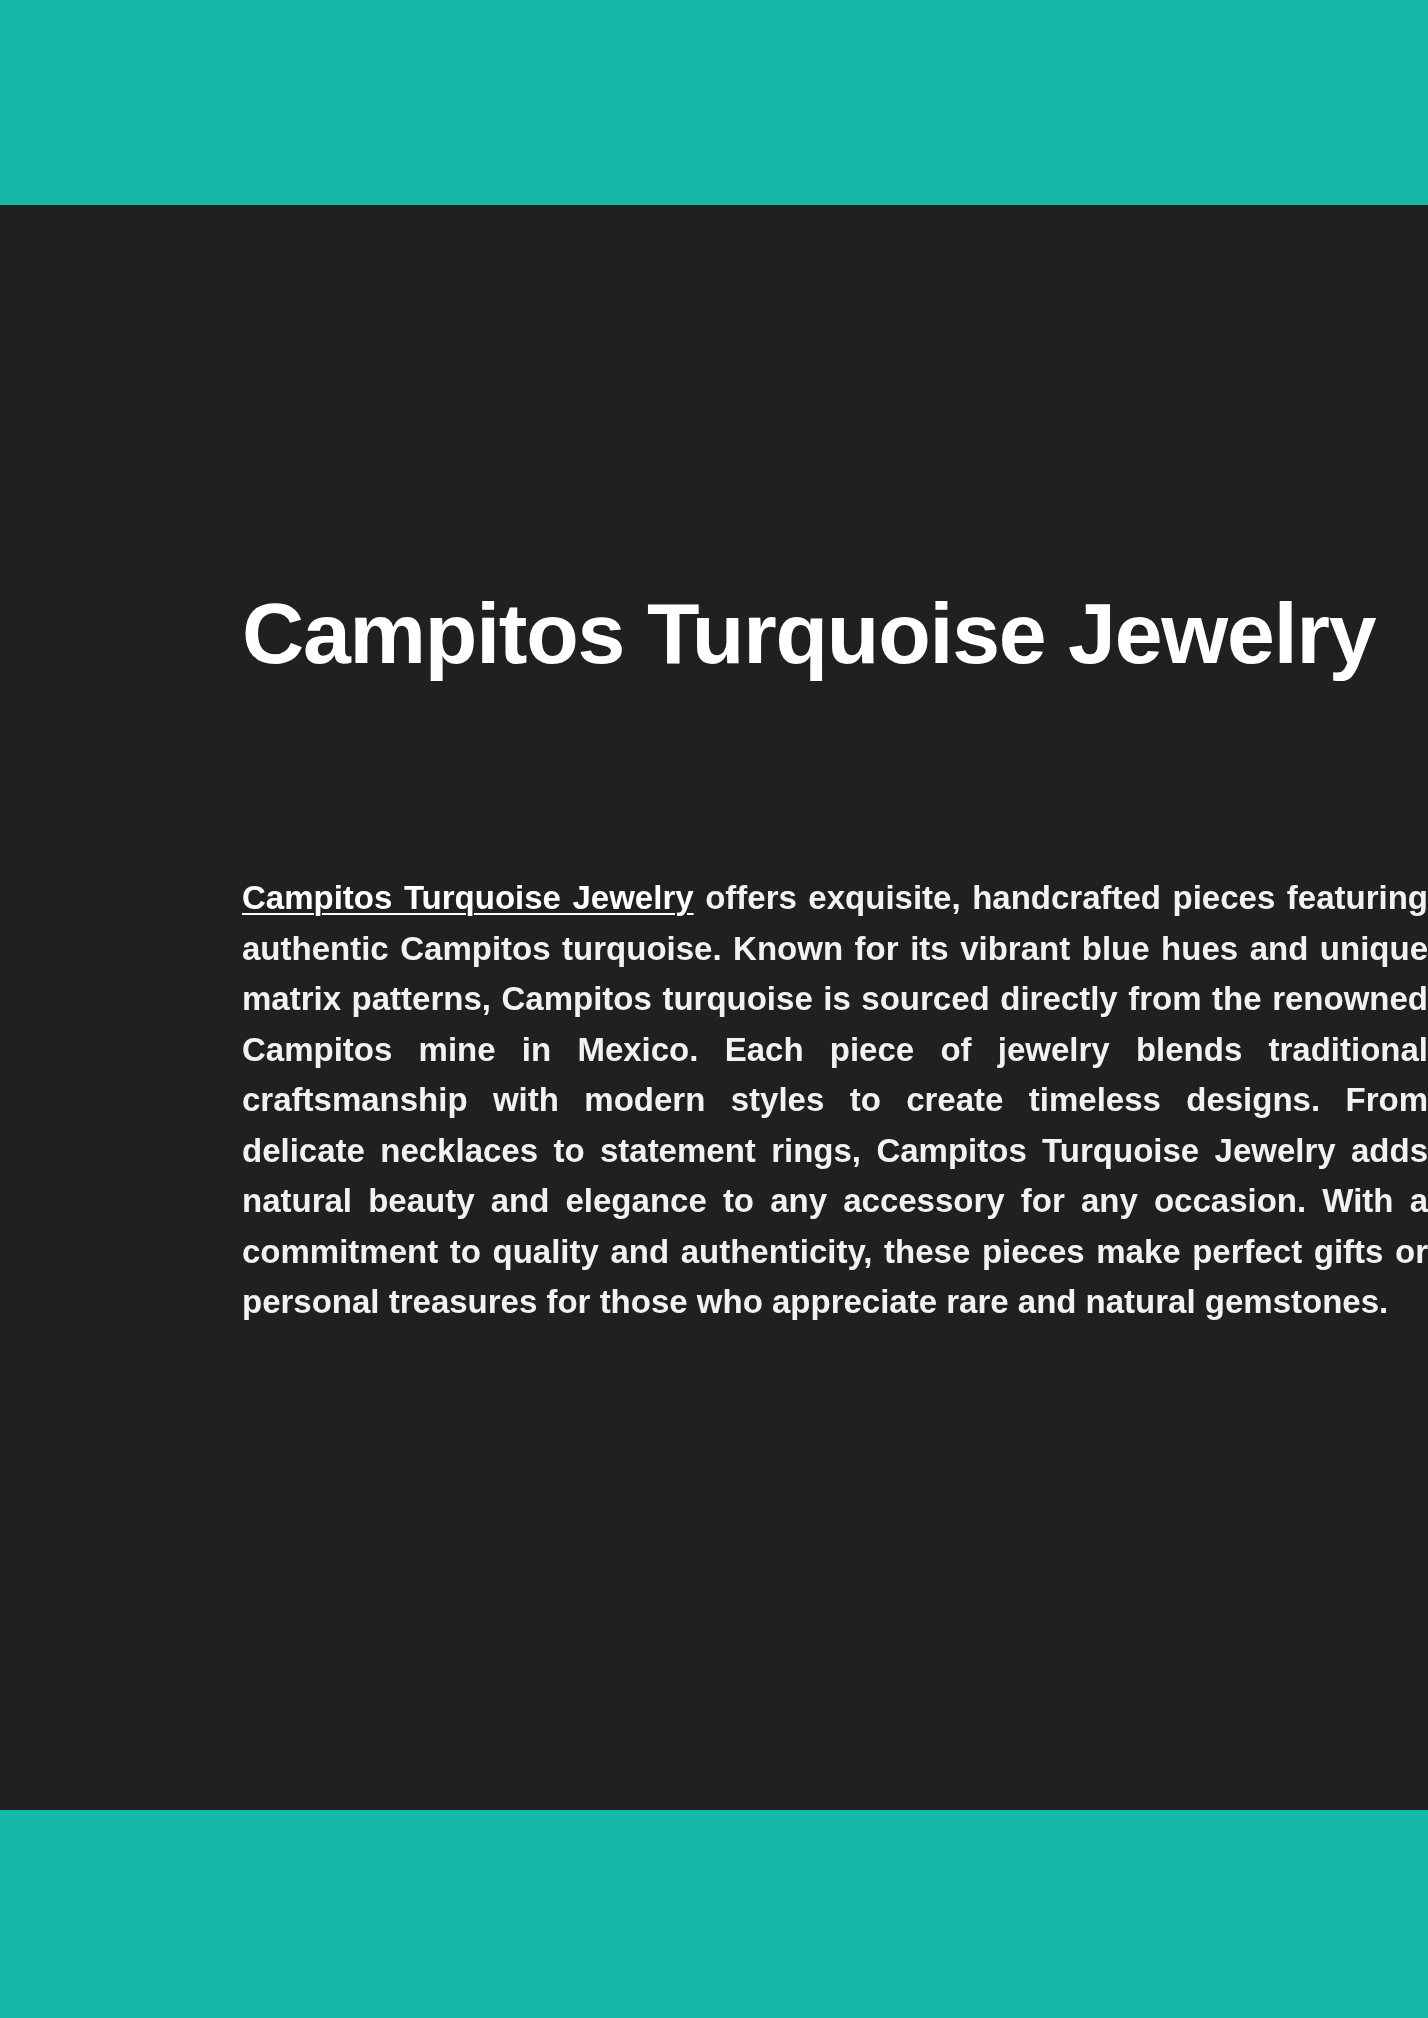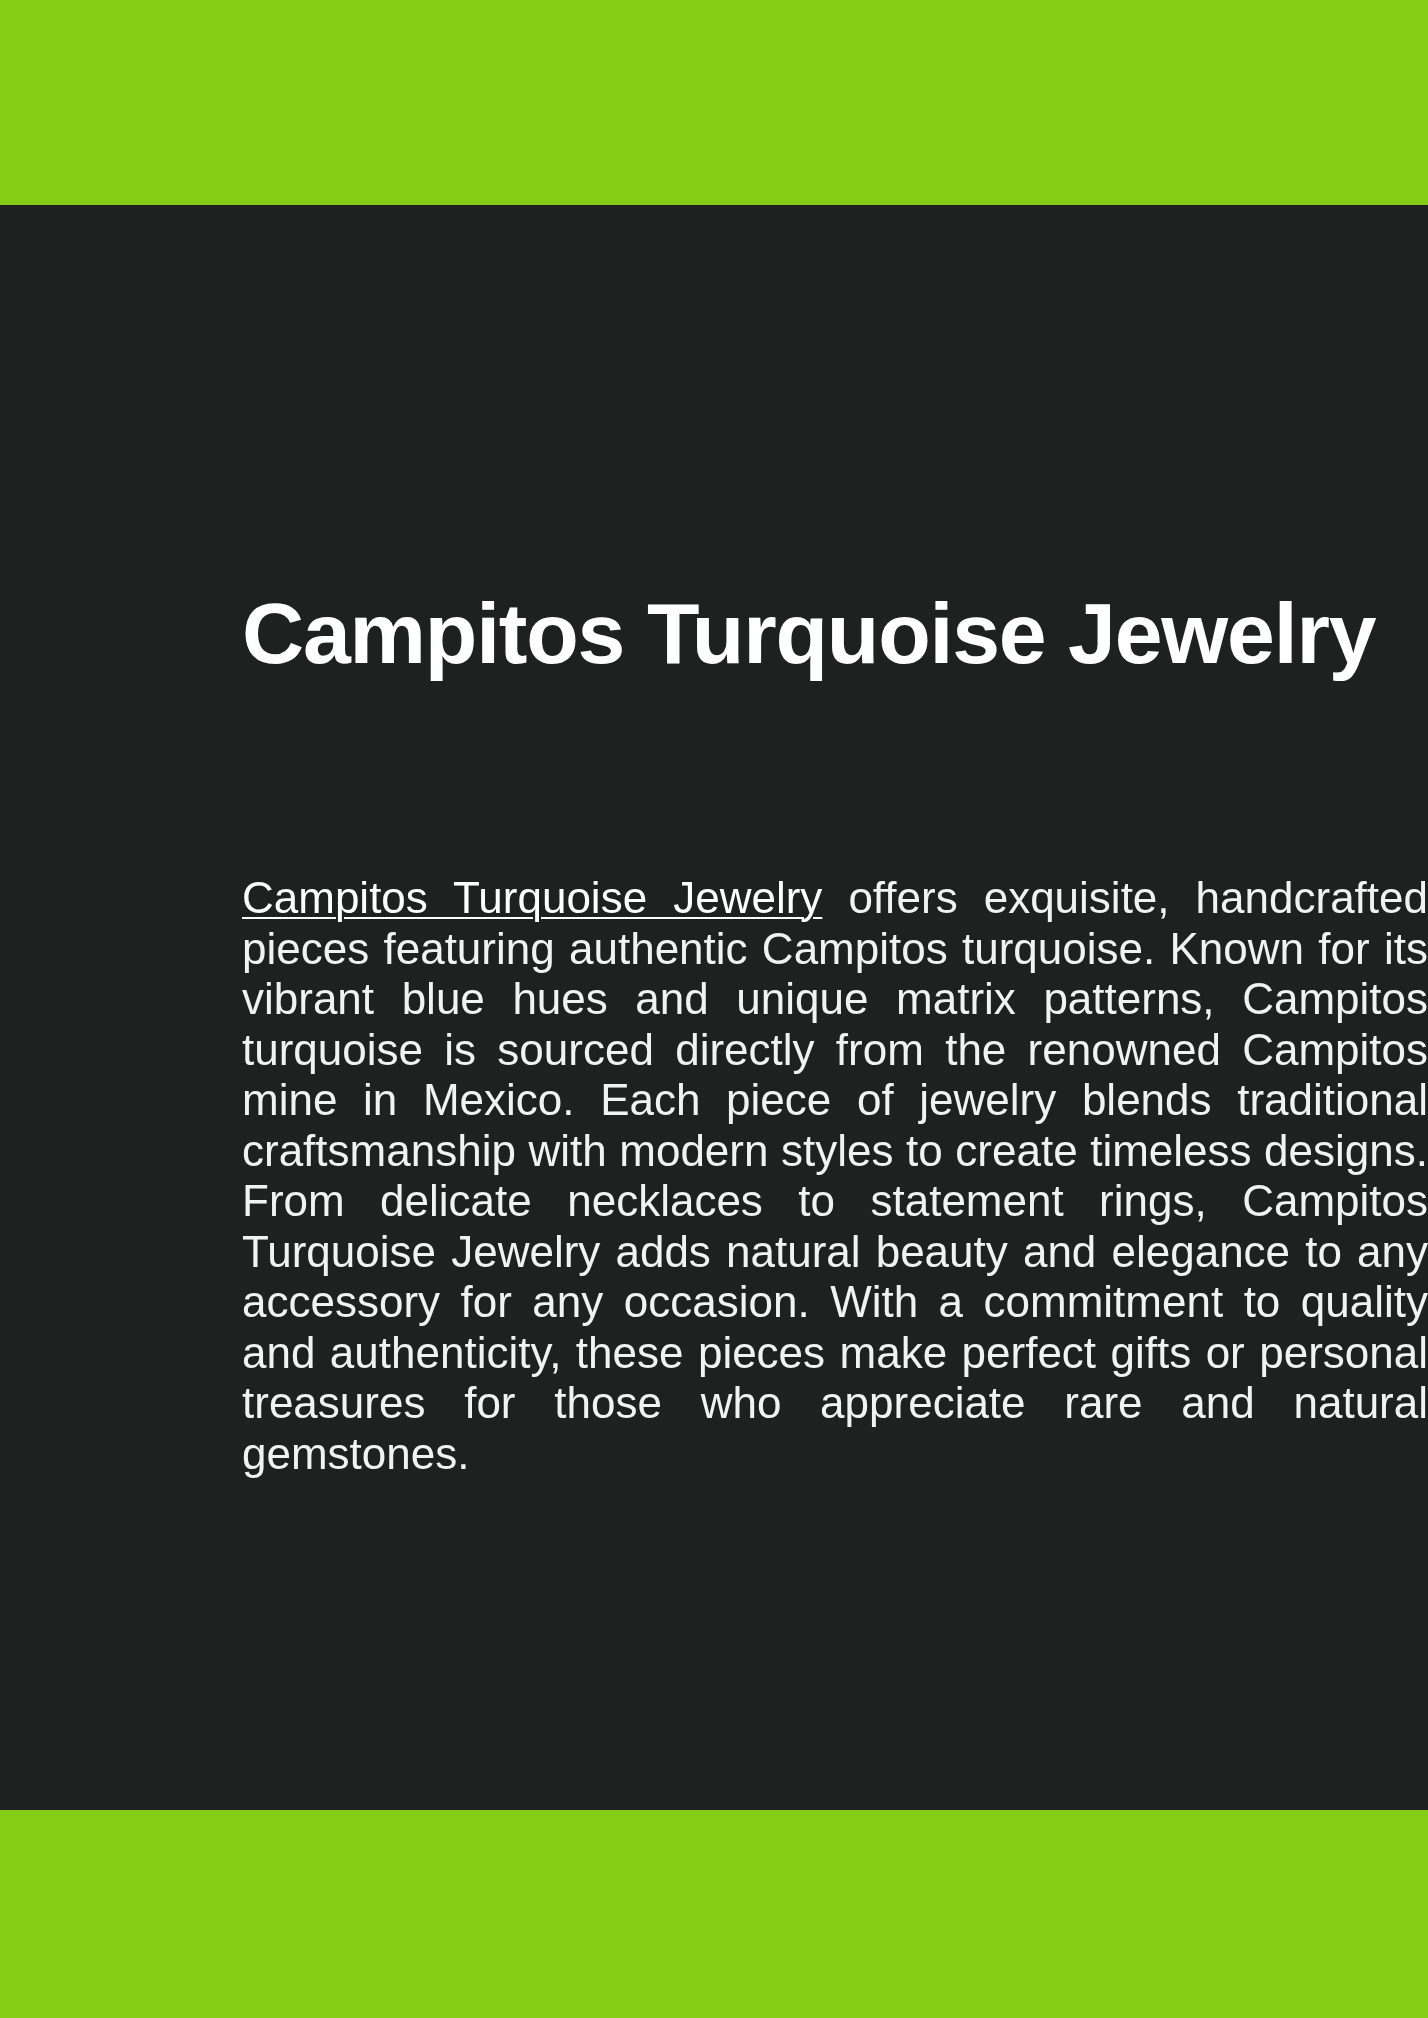--- a/index.html
+++ b/index.html
@@ -11,21 +11,21 @@
     background:#ffffff;
     font-family:"Liberation Sans", sans-serif;
     overflow:hidden;
   }
 
   
   #page {
     position:relative;
     width:1428px;
     height:2018px;
-    background:#84cc16;
+    background:#14b8a6;
     overflow:hidden;
   }
 
   
   #article-panel {
     position:absolute;
     left:0;
     top:205px;
     width:1720px;            
     height:1605px;
@@ -57,22 +57,22 @@
   }
 
   
   #article-body {
     position:absolute;
     left:0;
     top:668px;
     width:1186px;
     color:#f2f2f2;
     font-family:"Liberation Sans", sans-serif;
-    font-size:44px;
-    font-weight:400;
+    font-size:33px;
+    font-weight:700;
     line-height:50.5px;
     text-align:justify;
     text-justify:inter-word;
   }
 
   #article-body a,
   #intro-link {
     color:#ffffff;
     text-decoration:underline;
     text-decoration-thickness:2px;

